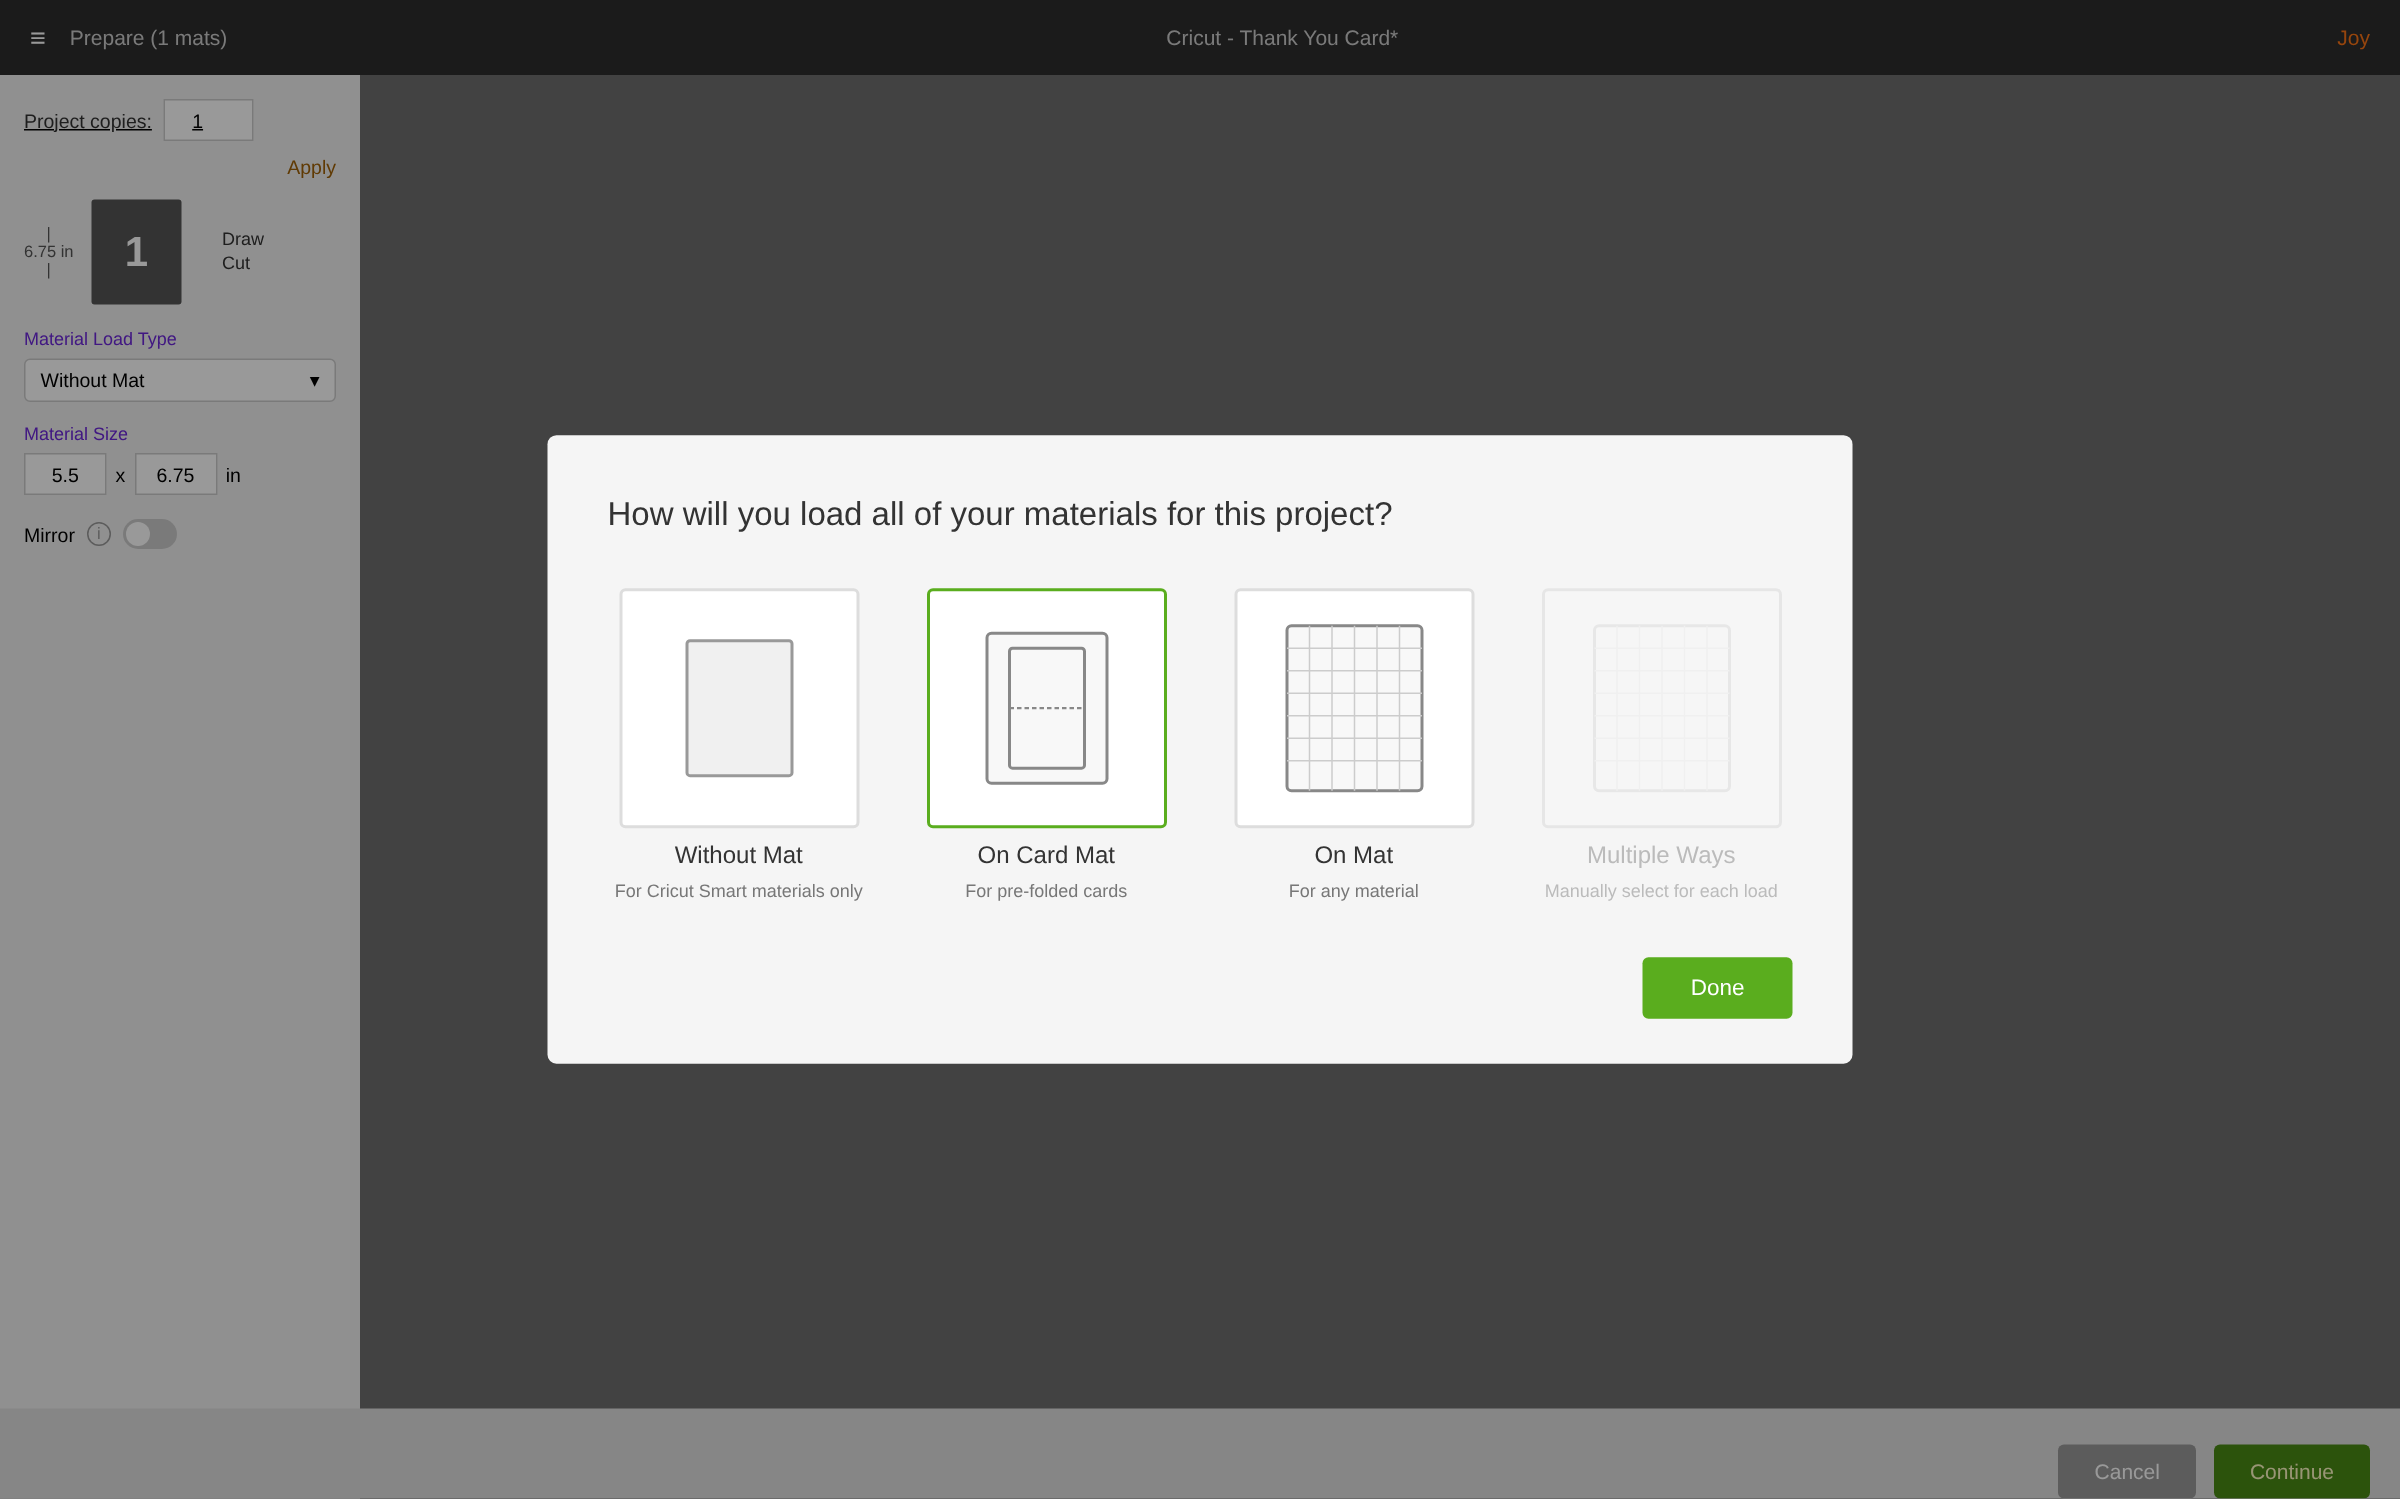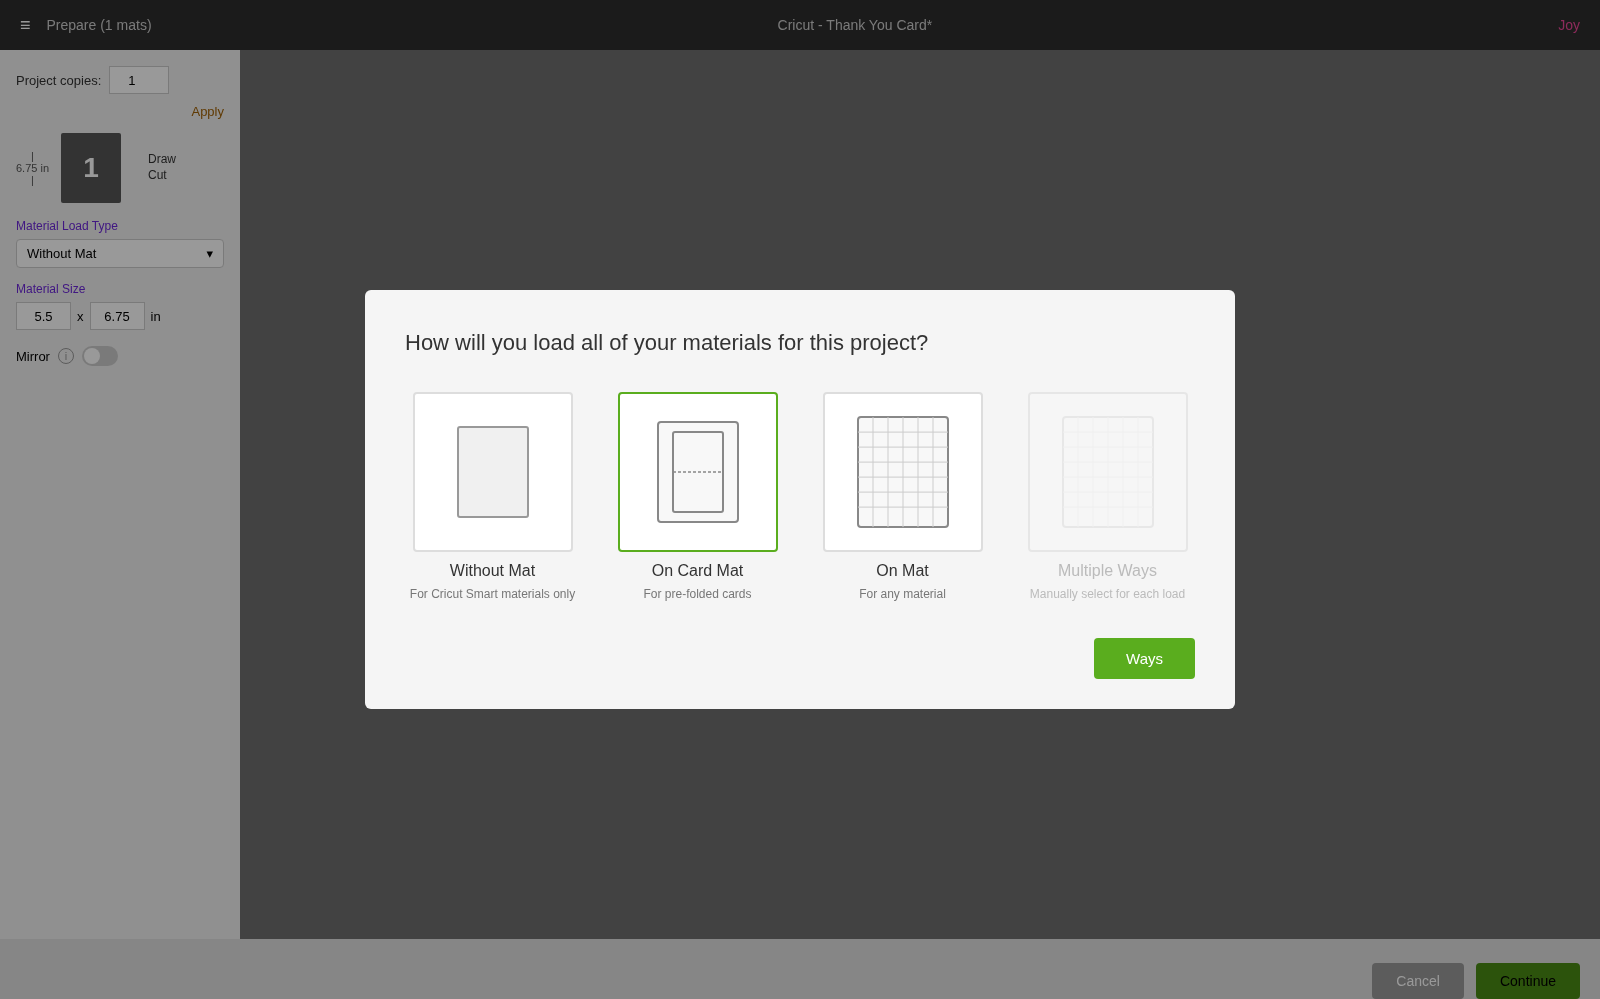--- a/index.html
+++ b/index.html
@@ -21,33 +21,33 @@
       display: flex;
       align-items: center;
       justify-content: space-between;
       padding: 0 20px;
       z-index: 1;
     }
     .top-bar-left { display: flex; align-items: center; gap: 16px; }
     .hamburger-icon { color: #fff; font-size: 18px; cursor: pointer; }
     .prepare-label { color: #ccc; font-size: 14px; }
     .top-bar-center { color: #ccc; font-size: 14px; }
-    .top-bar-right { color: #ec4899; font-size: 14px; }
+    .top-bar-right { color: #f97316; font-size: 14px; }
 
     
     .left-sidebar {
       position: absolute;
       top: 50px; left: 0;
       width: 240px;
       bottom: 0;
       background: #f0f0f0;
       padding: 16px;
       z-index: 1;
     }
-    .sidebar-row { display: flex; align-items: center; margin-bottom: 10px; }
+    .sidebar-row { display: flex; align-items: center; margin-bottom: 10px; text-decoration: underline; }
     .sidebar-label { font-size: 13px; color: #333; }
     .copies-input {
       width: 60px;
       height: 28px;
       border: 1px solid #ccc;
       font-size: 13px;
       text-align: center;
       margin-left: 8px;
     }
     .apply-btn { color: #a16207; font-size: 13px; cursor: pointer; text-align: right; margin-bottom: 14px; }
@@ -176,21 +176,21 @@
       background: #999;
       color: #fff;
       border: none;
       border-radius: 4px;
       padding: 10px 24px;
       font-size: 14px;
       cursor: pointer;
     }
     .continue-btn {
       background: #4a8a15;
-      color: #000000;
+      color: #fef9c3;
       border: none;
       border-radius: 4px;
       padding: 10px 24px;
       font-size: 14px;
       cursor: pointer;
     }
 
     
     .overlay-backdrop {
       position: absolute;
@@ -429,15 +429,15 @@
           <line x1="80" y1="5" x2="80" y2="115" stroke="#ddd" stroke-width="1"></line>
         </svg>
       </div>
       <div class="option-title disabled-text">Multiple Ways</div>
       <div class="option-desc disabled-text">Manually select for each load</div>
     </div>
 
   </div>
 
   <div class="modal-footer">
-    <button class="done-btn">Ways</button>
+    <button class="done-btn">Done</button>
   </div>
 </div>
 
 </body></html>

